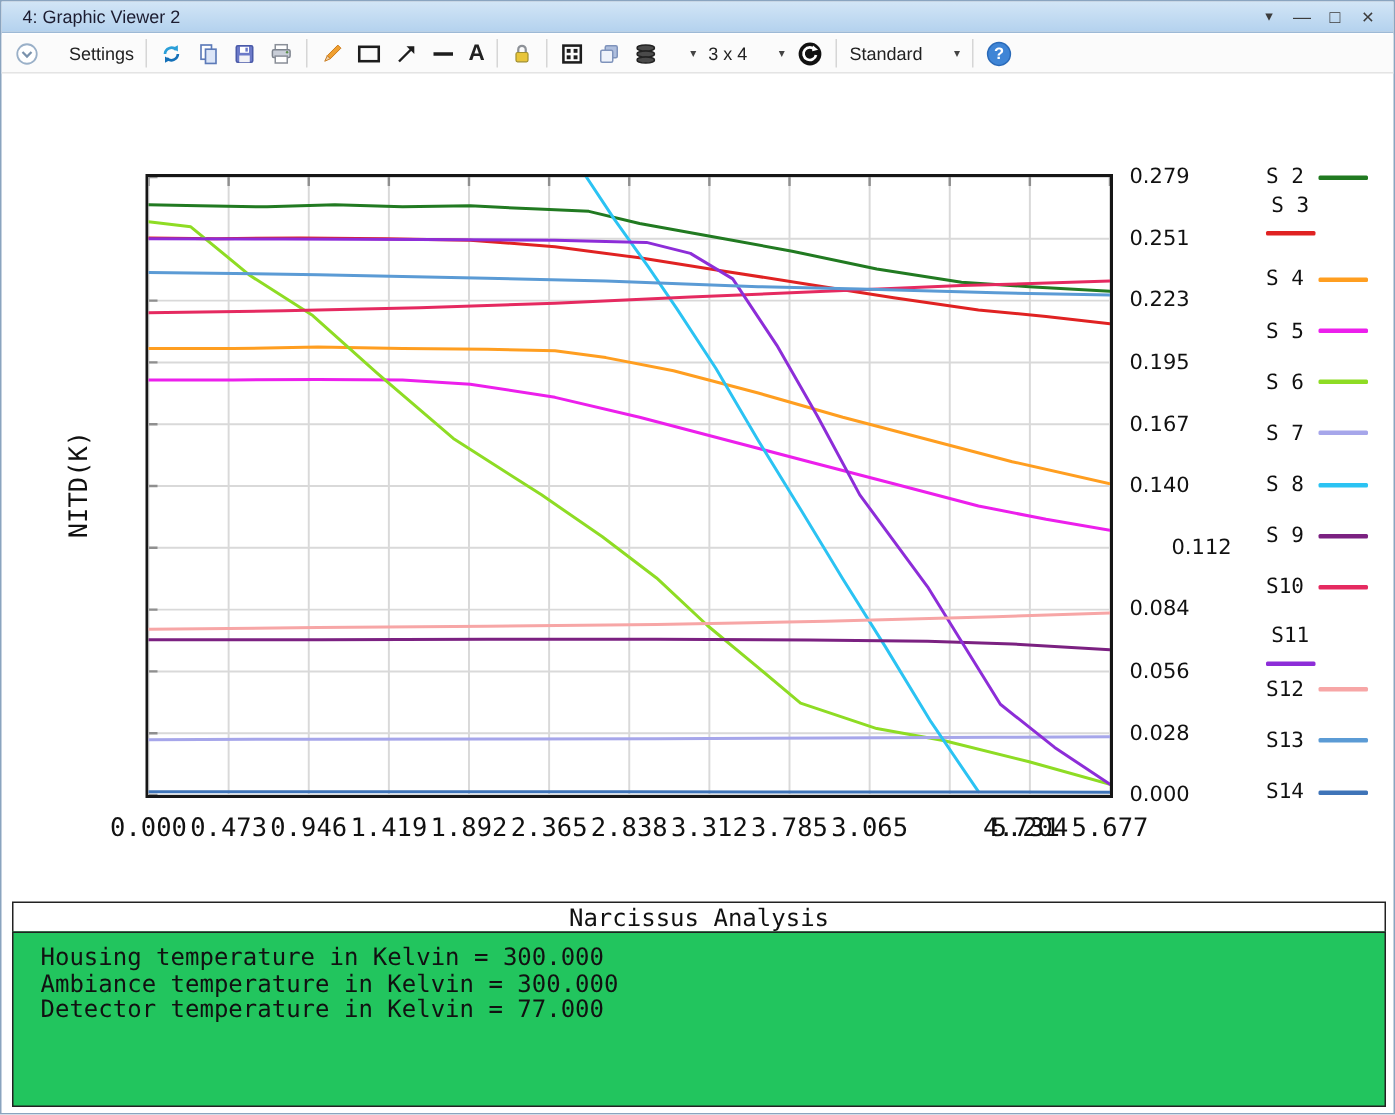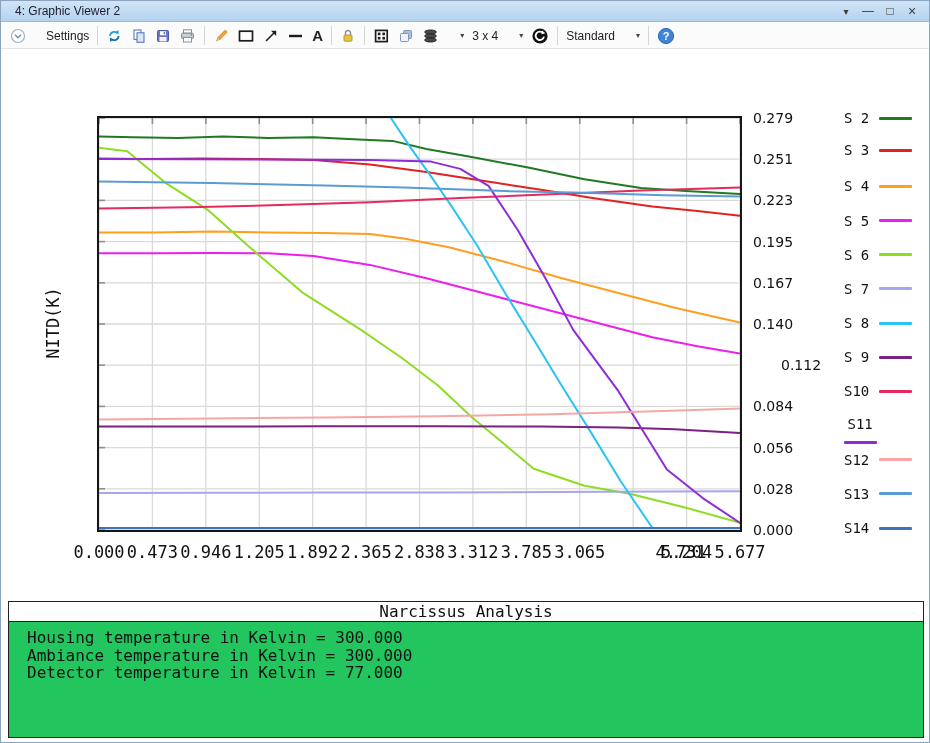--- a/index.html
+++ b/index.html
@@ -300,37 +300,37 @@
       <span style="top: 247.2px; margin-left: 28px;">0.112</span>
       <span style="top: 288.4px;">0.084</span>
       <span style="top: 329.6px;">0.056</span>
       <span style="top: 370.8px;">0.028</span>
       <span style="top: 412px;">0.000</span>
     </div>
   <div class="xticks" id="xticks">
       <span style="left: 2px;">0.000</span>
       <span style="left: 55.4167px;">0.473</span>
       <span style="left: 108.833px;">0.946</span>
-      <span style="left: 162.25px;">1.205</span>
+      <span style="left: 162.25px;">1.419</span>
       <span style="left: 215.667px;">1.892</span>
       <span style="left: 269.083px;">2.365</span>
       <span style="left: 322.5px;">2.838</span>
       <span style="left: 375.917px;">3.312</span>
       <span style="left: 429.333px;">3.785</span>
       <span style="left: 482.75px;">3.065</span>
       <span style="left: 540px; margin-left: 44px;">4.731</span>
       <span style="left: 589.583px;">5.204</span>
       <span style="left: 643px;">5.677</span>
     </div>
   <div class="legend" id="legend">
       <div class="legend-row" style="top: 0px;">
         <span class="legend-label">S 2</span>
         <span class="legend-swatch" style="background: rgb(33, 122, 33);"></span>
       </div>
-      <div class="legend-row" style="top: 32px;">
+      <div class="legend-row" style="top: 21px; flex-direction: column;">
         <span class="legend-label">S 3</span>
         <span class="legend-swatch" style="background: rgb(224, 34, 34);"></span>
       </div>
       <div class="legend-row" style="top: 68.34px;">
         <span class="legend-label">S 4</span>
         <span class="legend-swatch" style="background: rgb(255, 158, 32);"></span>
       </div>
       <div class="legend-row" style="top: 102.51px;">
         <span class="legend-label">S 5</span>
         <span class="legend-swatch" style="background: rgb(236, 31, 236);"></span>

